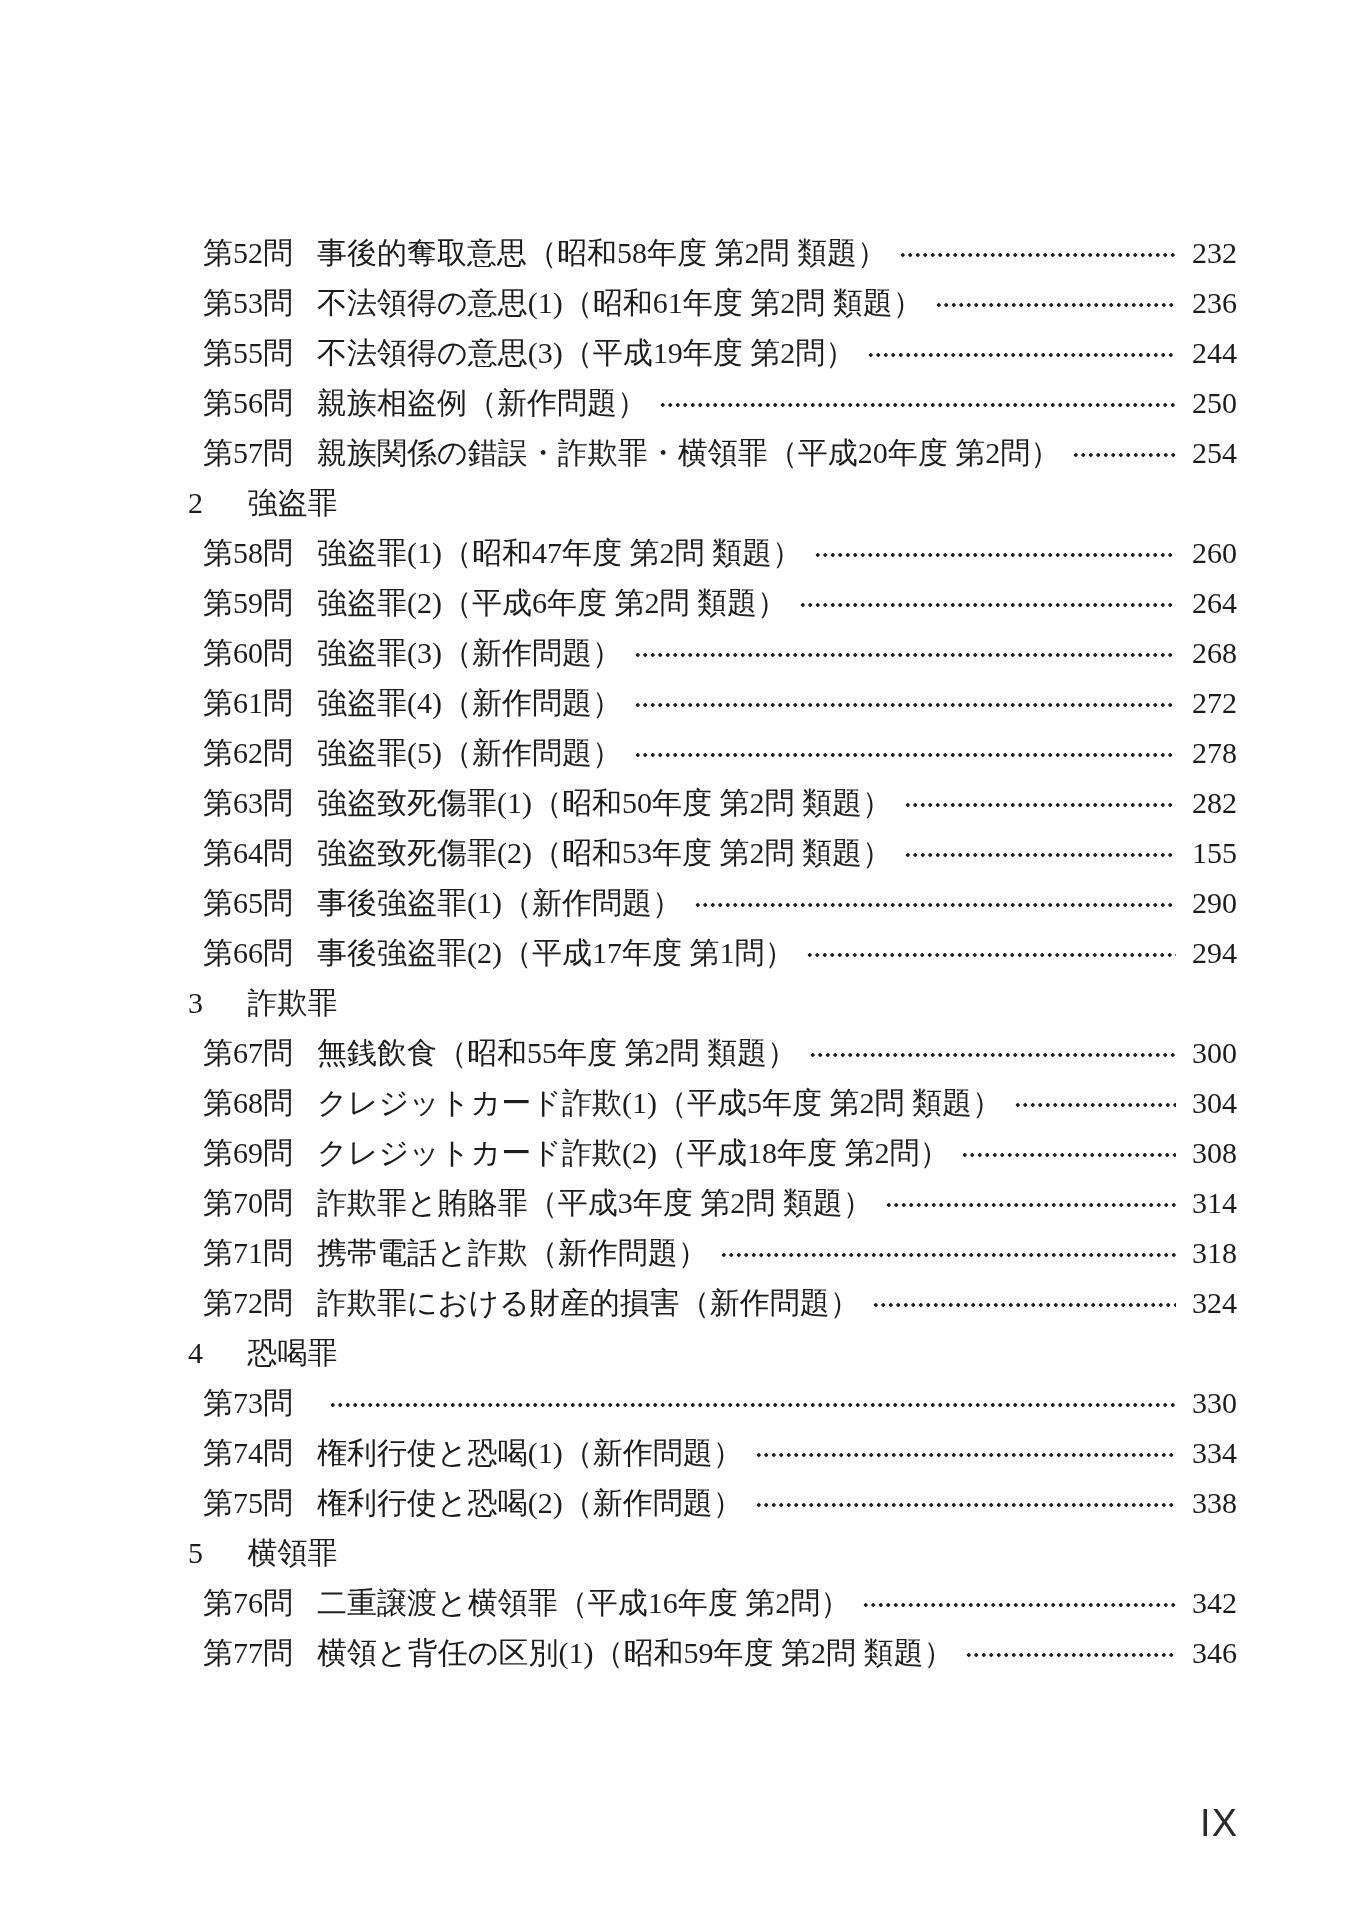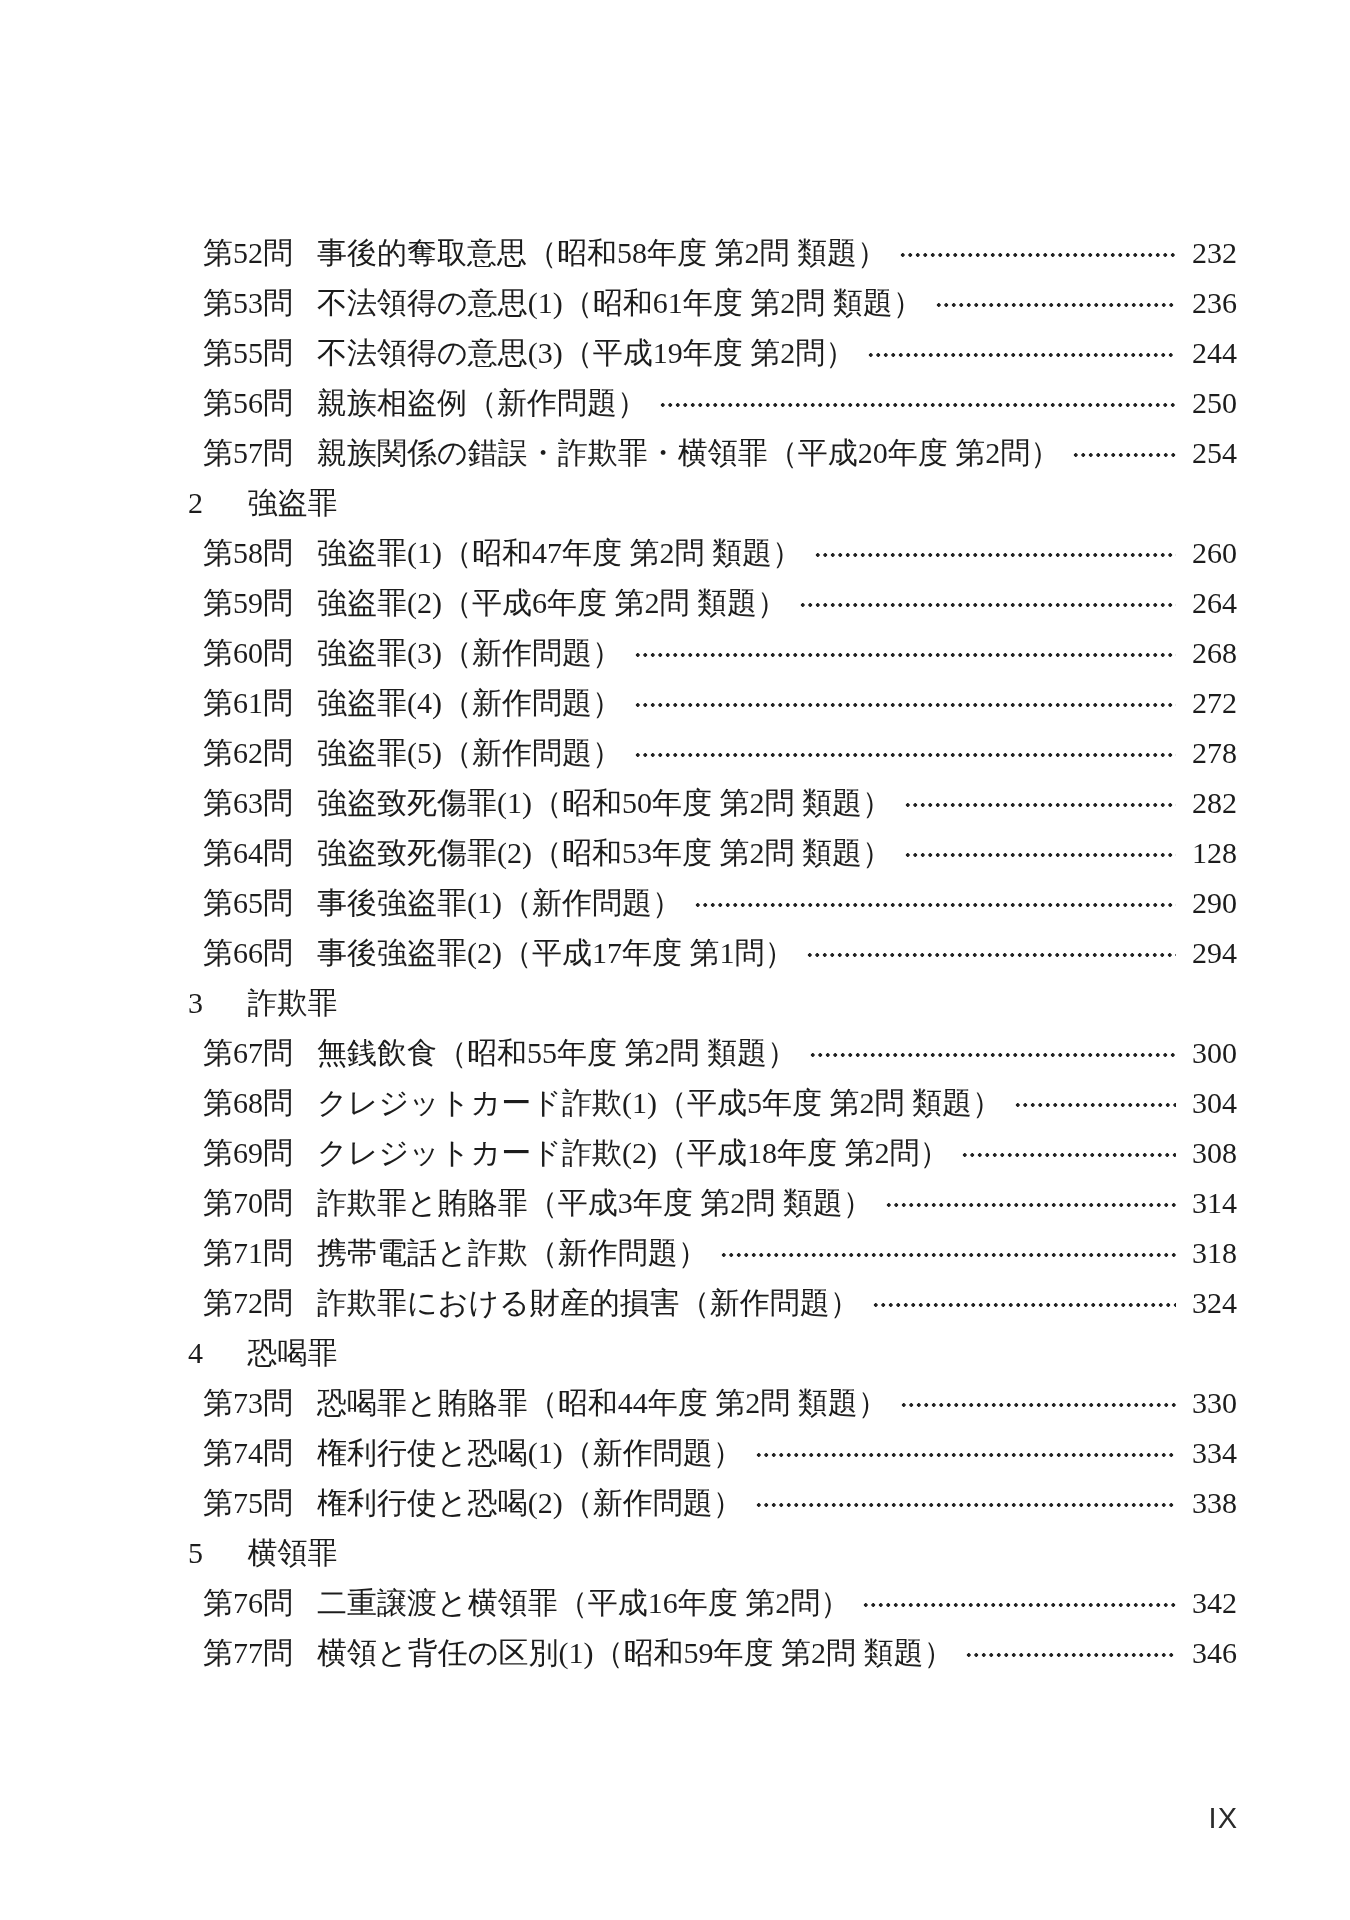--- a/index.html
+++ b/index.html
@@ -62,21 +62,21 @@
   }
   .entry-page {
     flex: 0 0 auto;
     min-width: 54px;
     text-align: left;
   }
   .page-marker {
     position: absolute;
     top: 1802px;
     right: 112px;
-    font-size: 29px;
+    font-size: 38px;
     font-family: "Liberation Sans", "DejaVu Sans", sans-serif;
     color: #2a2a2a;
     letter-spacing: 1px;
   }
 </style>
 </head>
 <body>
 
 <div class="page">
   <div class="toc" id="toc">
@@ -160,21 +160,21 @@
     <span class="entry-label">第63問</span>
     <span class="entry-title">強盗致死傷罪(1)（昭和50年度 第2問 類題）</span>
     <span class="leader"></span>
     <span class="entry-page">282</span>
   </div>
 
   <div class="row entry-row">
     <span class="entry-label">第64問</span>
     <span class="entry-title">強盗致死傷罪(2)（昭和53年度 第2問 類題）</span>
     <span class="leader"></span>
-    <span class="entry-page">128</span>
+    <span class="entry-page">155</span>
   </div>
 
   <div class="row entry-row">
     <span class="entry-label">第65問</span>
     <span class="entry-title">事後強盗罪(1)（新作問題）</span>
     <span class="leader"></span>
     <span class="entry-page">290</span>
   </div>
 
   <div class="row entry-row">
@@ -231,21 +231,20 @@
     <span class="entry-page">324</span>
   </div>
 
   <div class="row section-row">
     <span class="sec-num">4</span>
     <span class="sec-title">恐喝罪</span>
   </div>
 
   <div class="row entry-row">
     <span class="entry-label">第73問</span>
-    <span class="entry-title">恐喝罪と賄賂罪（昭和44年度 第2問 類題）</span>
     <span class="leader"></span>
     <span class="entry-page">330</span>
   </div>
 
   <div class="row entry-row">
     <span class="entry-label">第74問</span>
     <span class="entry-title">権利行使と恐喝(1)（新作問題）</span>
     <span class="leader"></span>
     <span class="entry-page">334</span>
   </div>

